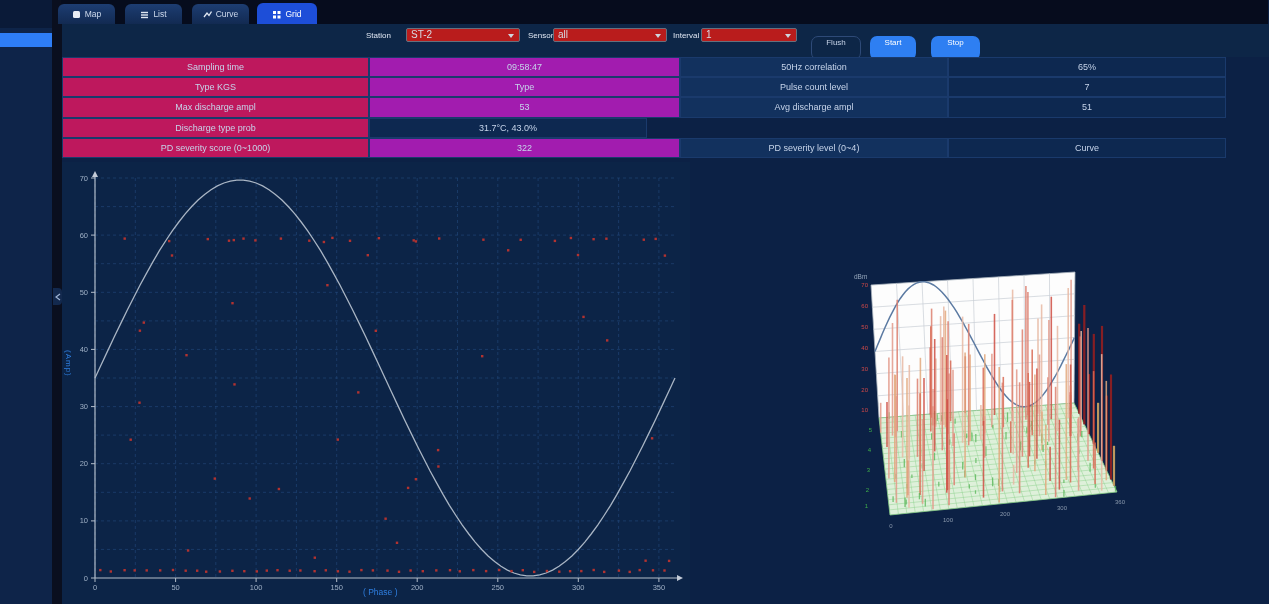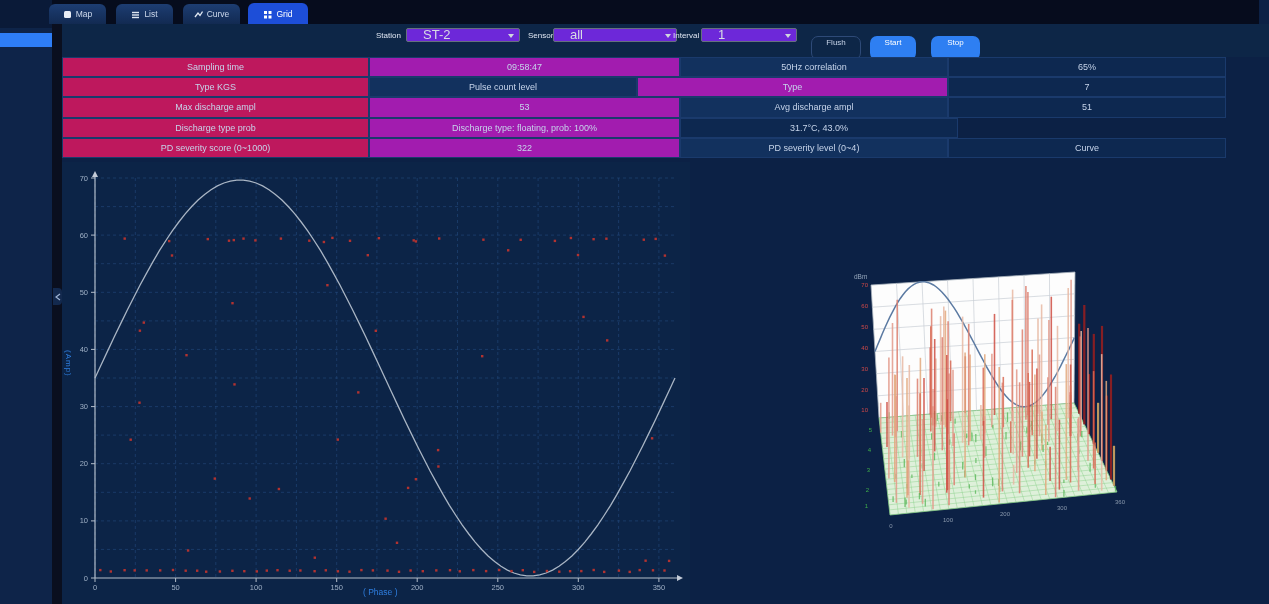--- a/index.html
+++ b/index.html
@@ -1,25 +1,25 @@
 <!DOCTYPE html>
 <html><head><meta charset="utf-8"><style>
 *{margin:0;padding:0;box-sizing:border-box}
 html,body{width:1269px;height:604px;overflow:hidden;background:#0c2145;font-family:"Liberation Sans",sans-serif}
 #stage{position:absolute;left:0;top:0;width:1269px;height:604px;filter:blur(0.45px)}
 .sidebar{position:absolute;left:0;top:0;width:52px;height:604px;background:#0e2449}
 .sidebar .topdark{position:absolute;left:0;top:0;width:52px;height:28px;background:#0a1a38}
 .sidebar .sel{position:absolute;left:0;top:33px;width:52px;height:14px;background:#2e7ef7}
 .gapstrip{position:absolute;left:52px;top:0;width:10px;height:604px;background:#0a0f1f}
-.header{position:absolute;left:52px;top:0;width:1207px;height:24px;background:#060c1d}
+.header{position:absolute;left:61px;top:0;width:1207px;height:24px;background:#060c1d}
 .tab{position:absolute;top:4px;height:20px;width:57px;border-radius:6px 6px 0 0;background:linear-gradient(#1d3d72,#122a52);color:#cdd9ec;font-size:8.5px;display:flex;align-items:center;justify-content:center;gap:4px}
 .tab.active{background:#1d4ed8;color:#fff;top:3px;height:22px;width:60px}
 .toolbar{position:absolute;left:62px;top:24px;width:1207px;height:33px;background:#0d2647}
 .tblabel{position:absolute;top:7px;font-size:8px;color:#dfe6f2}
-.select{position:absolute;top:4px;height:14px;background:#6d28d9;border:1px solid #66707e;border-radius:2px;color:#d7dce4;font-size:13px;line-height:12px;padding-left:16px}
+.select{position:absolute;top:4px;height:14px;background:#b91c1c;border:1px solid #66707e;border-radius:2px;color:#d7dce4;font-size:10px;line-height:12px;padding-left:4px}
 .select:after{content:"";position:absolute;right:5px;top:5px;border-left:3px solid transparent;border-right:3px solid transparent;border-top:4px solid #cfd6de}
 .btn{position:absolute;top:12px;height:24px;border-radius:7px;font-size:8px;color:#fff;text-align:center;line-height:14px}
 .btn.ghost{background:#0d2647;border:1px solid #2e4a78;color:#c6d3e8;line-height:12px}
 .btn.blue{background:#2e7ff2}
 .table{position:absolute;left:62px;top:57px;width:1207px;height:101px;font-size:9px;color:#c6d4ea}
 .tr{display:flex;height:20.2px}
 .c{border:0.5px solid #1a3a6c;display:flex;align-items:center;justify-content:center;text-align:center}
 .l1{width:307px;background:#be185d}
 .v1{width:311px;background:#a21caf}
 .l2{width:268px;background:#12315e}
@@ -54,52 +54,51 @@
   <div class="tab active" style="left:196px"><svg class="icon" width="9" height="9">
           <g fill="#fff">
             <rect x="1" y="1" width="3" height="3"></rect>
             <rect x="5.5" y="1" width="3" height="3"></rect>
             <rect x="1" y="5.5" width="3" height="3"></rect>
             <rect x="5.5" y="5.5" width="3" height="3"></rect>
           </g>
         </svg>Grid</div>
 </div>
 <div class="toolbar">
-  <span class="tblabel" style="left:314px">Station</span>
+  <span class="tblabel" style="left:304px">Station</span>
   <div class="select" style="left:344px;width:114px">ST-2</div>
   <span class="tblabel" style="left:466px">Sensor</span>
-  <div class="select" style="left:491px;width:124px">all</div>
+  <div class="select" style="left:491px;width:114px">all</div>
   <span class="tblabel" style="left:611px">Interval</span>
   <div class="select" style="left:639px;width:96px">1</div>
   <div class="btn ghost" style="left:749px;width:50px">Flush</div>
   <div class="btn blue" style="left:808px;width:46px">Start</div>
   <div class="btn blue" style="left:869px;width:49px">Stop</div>
 </div>
 <div class="table">
       <div class="tr">
         <div class="c l1">Sampling time</div>
         <div class="c v1">09:58:47</div>
         <div class="c l2">50Hz correlation</div>
         <div class="c v2">65%</div>
       </div>
       <div class="tr">
         <div class="c l1">Type KGS</div>
+        <div class="c v1">Type</div>
         <div class="c l2">Pulse count level</div>
-        <div class="c v1">Type</div>
         <div class="c v2">7</div>
       </div>
       <div class="tr">
         <div class="c l1">Max discharge ampl</div>
         <div class="c v1">53</div>
         <div class="c l2">Avg discharge ampl</div>
         <div class="c v2">51</div>
       </div>
       <div class="tr">
         <div class="c l1">Discharge type prob</div>
-        <div class="c v1">Discharge type: floating, prob: 100%</div>
         <div class="c v2">31.7°C, 43.0%</div>
       </div>
       <div class="tr">
         <div class="c l1">PD severity score (0~1000)</div>
         <div class="c v1">322</div>
         <div class="c l2">PD severity level (0~4)</div>
         <div class="c v2">Curve</div>
       </div>
     </div>
 <div class="chartpanel"></div>

